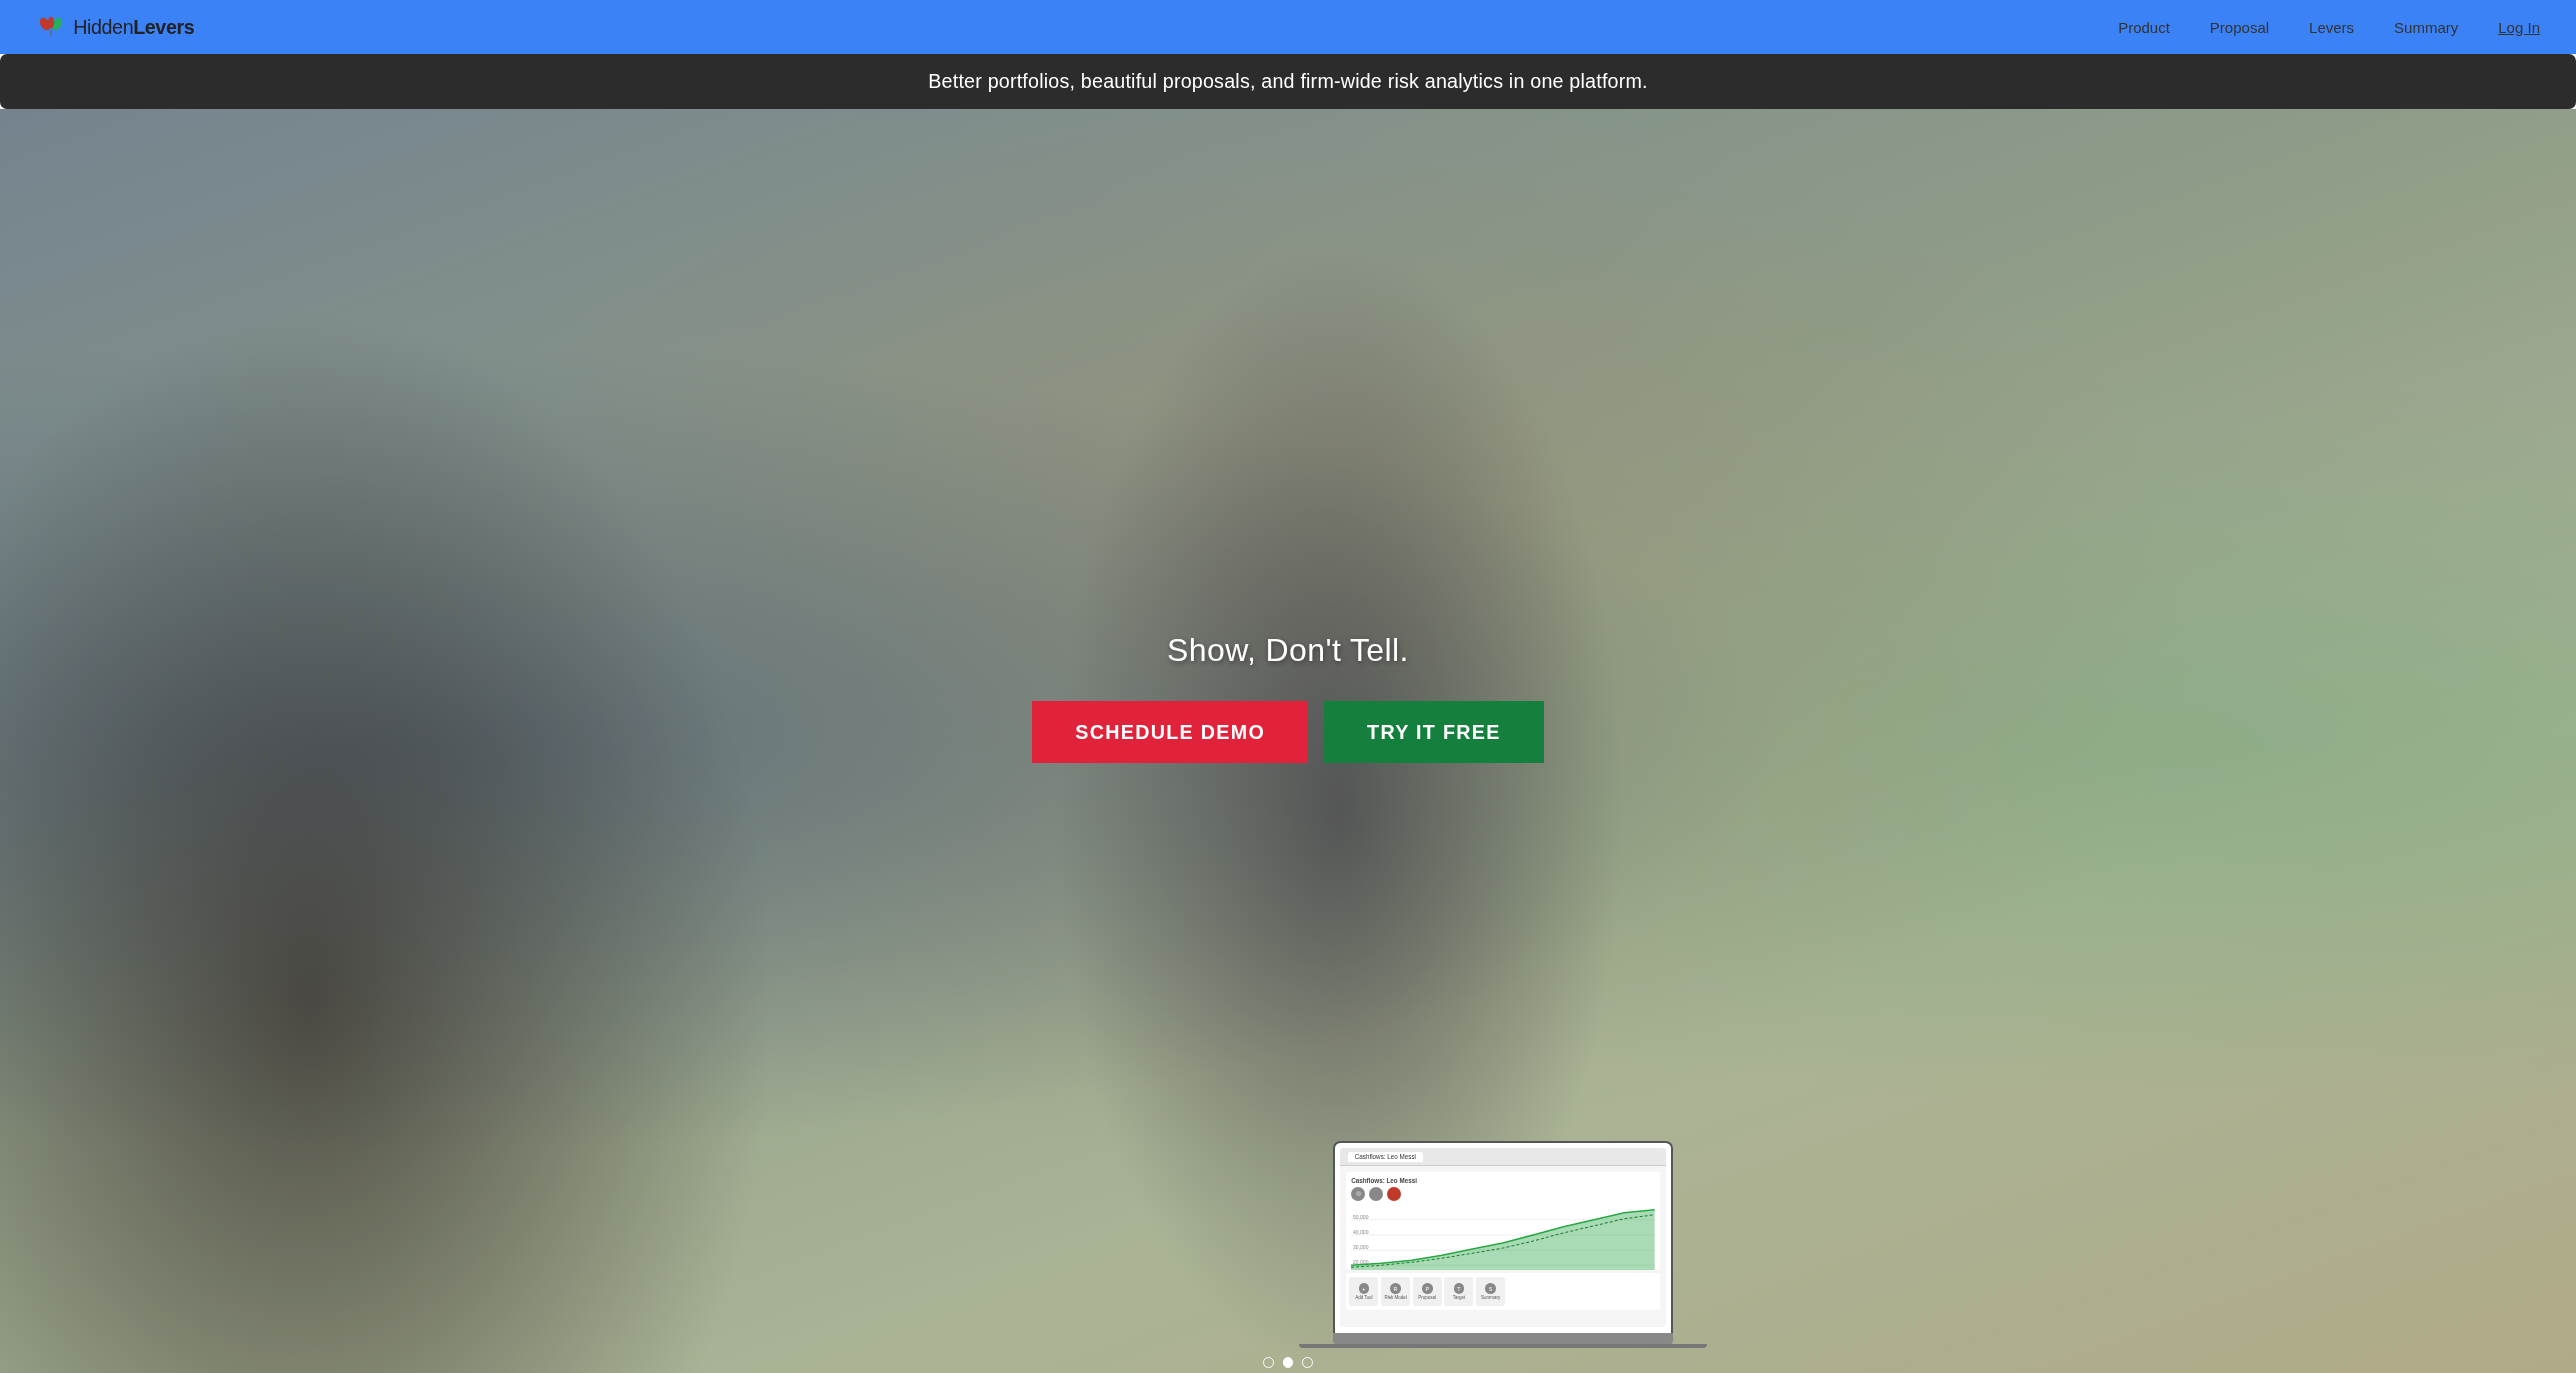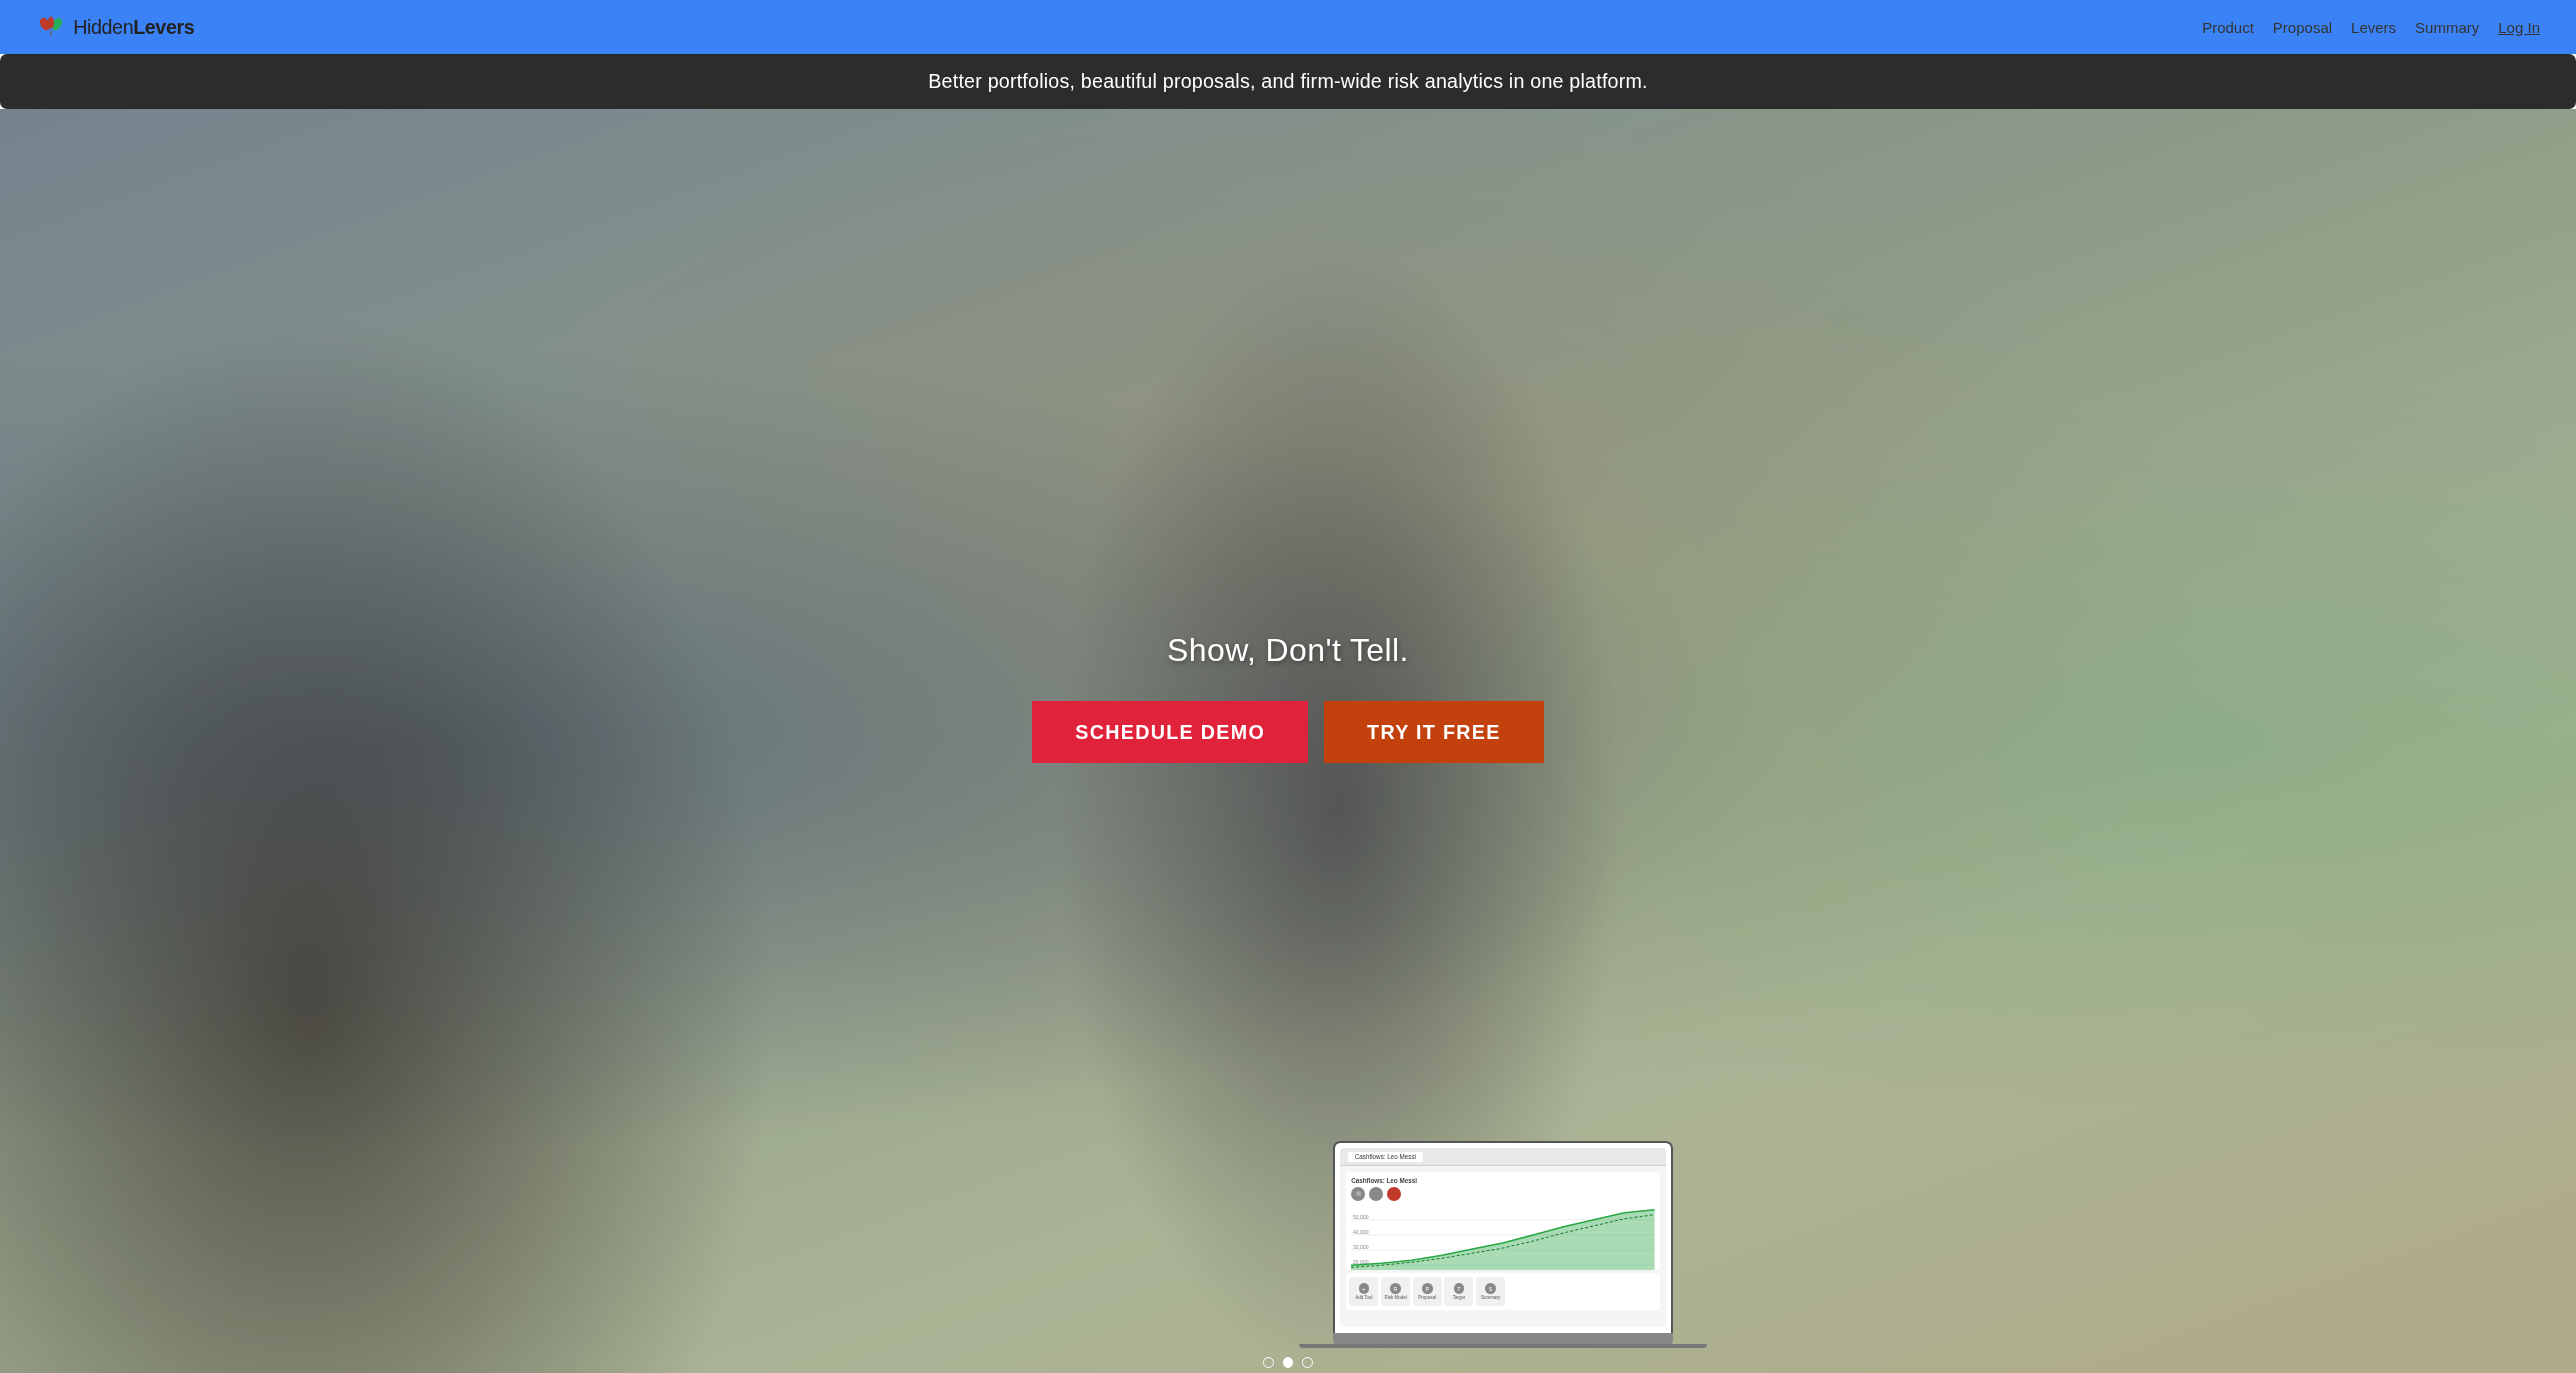--- a/index.html
+++ b/index.html
@@ -42,21 +42,21 @@
       letter-spacing: -0.4px;
     }
 
     .logo-text span.bold {
       font-weight: 700;
     }
 
     .nav-links {
       display: flex;
       align-items: center;
-      gap: 19px;
+      gap: 40px;
       list-style: none;
     }
 
     .nav-links a {
       text-decoration: none;
       color: #333;
       font-size: 15px;
       font-weight: 400;
     }
 
@@ -146,21 +146,21 @@
       border: none;
       padding: 19.7px 43px;
       font-size: 19.7px;
       font-weight: 600;
       letter-spacing: 1.3px;
       cursor: pointer;
       text-transform: uppercase;
     }
 
     .btn-try {
-      background: #c2410c;
+      background: #15803d;
       color: #fff;
       border: none;
       padding: 14px 43px;
       font-size: 19.7px;
       font-weight: 600;
       letter-spacing: 1.3px;
       cursor: pointer;
       text-transform: uppercase;
     }
 

